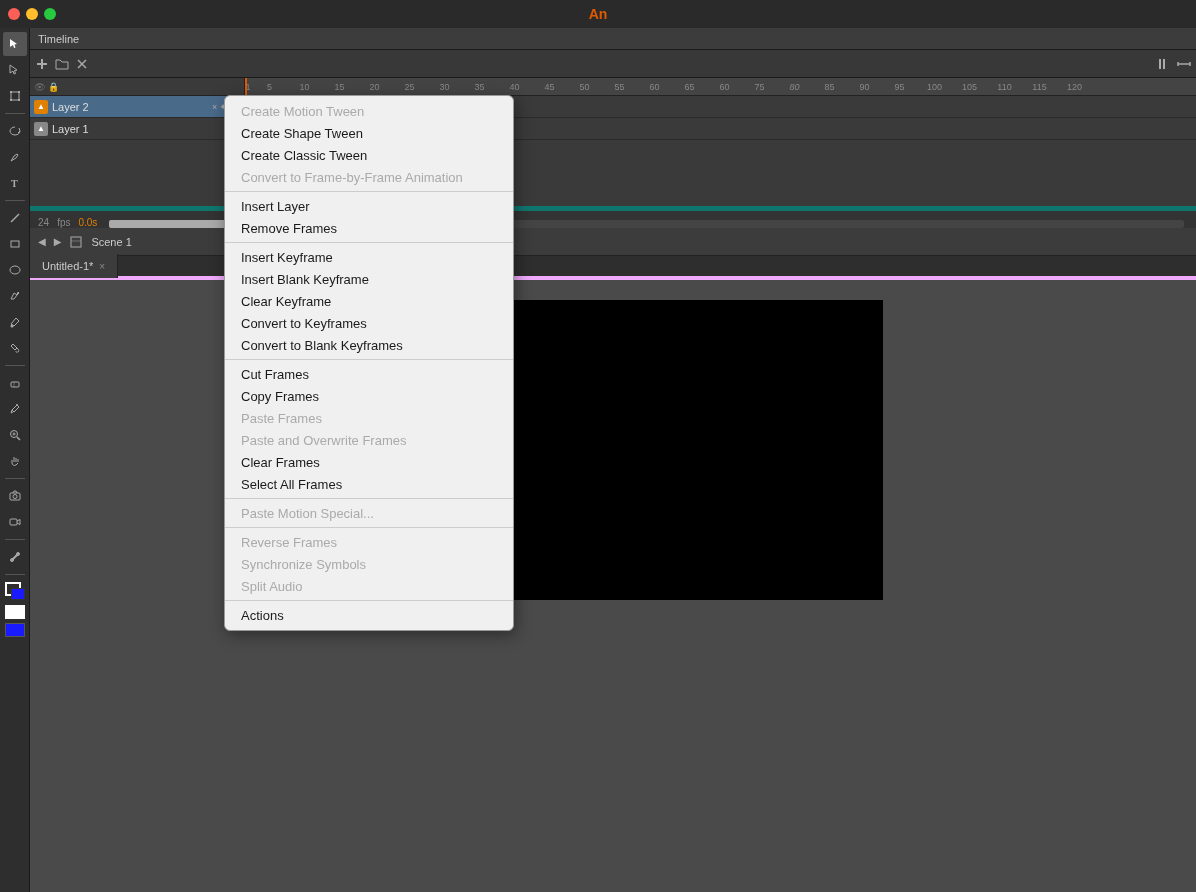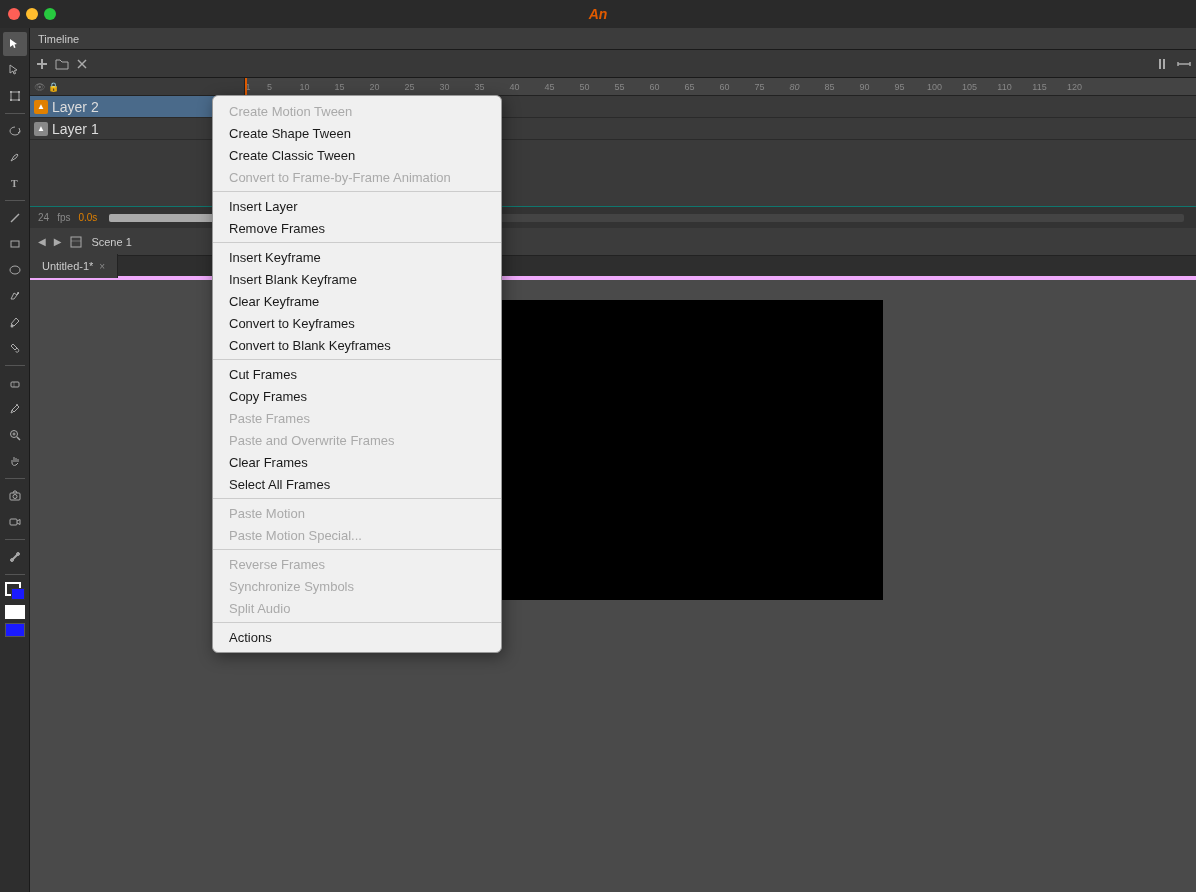--- a/index.html
+++ b/index.html
@@ -37,21 +37,20 @@
     .tl-close { background: #ff5f56; }
     .tl-minimize { background: #ffbd2e; }
     .tl-maximize { background: #27c93f; }
     .app-title {
       position: absolute;
       left: 50%;
       transform: translateX(-50%);
       color: #e05a00;
       font-weight: bold;
       font-size: 14px;
-      font-style: italic;
     }
 
     
     .left-toolbar {
       position: absolute;
       top: 28px;
       left: 0;
       width: 30px;
       height: 864px;
       background: #2e2e2e;
@@ -178,21 +177,21 @@
       background: #e08000;
       border-radius: 2px;
       display: flex;
       align-items: center;
       justify-content: center;
       font-size: 8px;
       color: #fff;
       flex-shrink: 0;
     }
     .layer-name {
-      font-size: 14px;
+      font-size: 11px;
       color: #ddd;
       flex: 1;
     }
     .layer-controls {
       display: flex;
       gap: 2px;
     }
     .frames-area {
       flex: 1;
       background: #3a3a3a;
@@ -209,26 +208,26 @@
       left: 0;
       top: 0;
       width: 8px;
       height: 22px;
       background: #6a8aaa;
     }
     .timeline-status {
       height: 22px;
       background: #333;
       display: flex;
-      align-items: center;
+      align-items: flex-end;
       padding: 0 8px;
       gap: 8px;
       font-size: 10px;
       color: #888;
-      border-top: 1px solid #0f766e;
+      border-top: 5px solid #0f766e;
     }
 
     
     .scene-bar {
       position: absolute;
       top: 200px;
       left: 0;
       right: 0;
       height: 28px;
       background: #3c3c3c;
@@ -286,21 +285,21 @@
       position: absolute;
       top: 20px;
       left: 50%;
       transform: translateX(-50%);
     }
 
     
     .context-menu {
       position: absolute;
       top: 95px;
-      left: 212px;
+      left: 224px;
       width: 290px;
       background: #f0f0f0;
       border: 1px solid #999;
       border-radius: 6px;
       box-shadow: 2px 4px 16px rgba(0,0,0,0.4);
       z-index: 1000;
       padding: 4px 0;
       overflow: hidden;
     }
     .menu-item {
@@ -661,21 +660,20 @@
     <div class="menu-item">Convert to Keyframes</div>
     <div class="menu-item">Convert to Blank Keyframes</div>
     <div class="menu-separator"></div>
     <div class="menu-item">Cut Frames</div>
     <div class="menu-item">Copy Frames</div>
     <div class="menu-item disabled">Paste Frames</div>
     <div class="menu-item disabled">Paste and Overwrite Frames</div>
     <div class="menu-item">Clear Frames</div>
     <div class="menu-item">Select All Frames</div>
     <div class="menu-separator"></div>
-    <div class="menu-item disabled">Paste Motion</div>
     <div class="menu-item disabled">Paste Motion Special...</div>
     <div class="menu-separator"></div>
     <div class="menu-item disabled">Reverse Frames</div>
     <div class="menu-item disabled">Synchronize Symbols</div>
     <div class="menu-item disabled">Split Audio</div>
     <div class="menu-separator"></div>
     <div class="menu-item">Actions</div>
   </div>
 
 </body></html>

